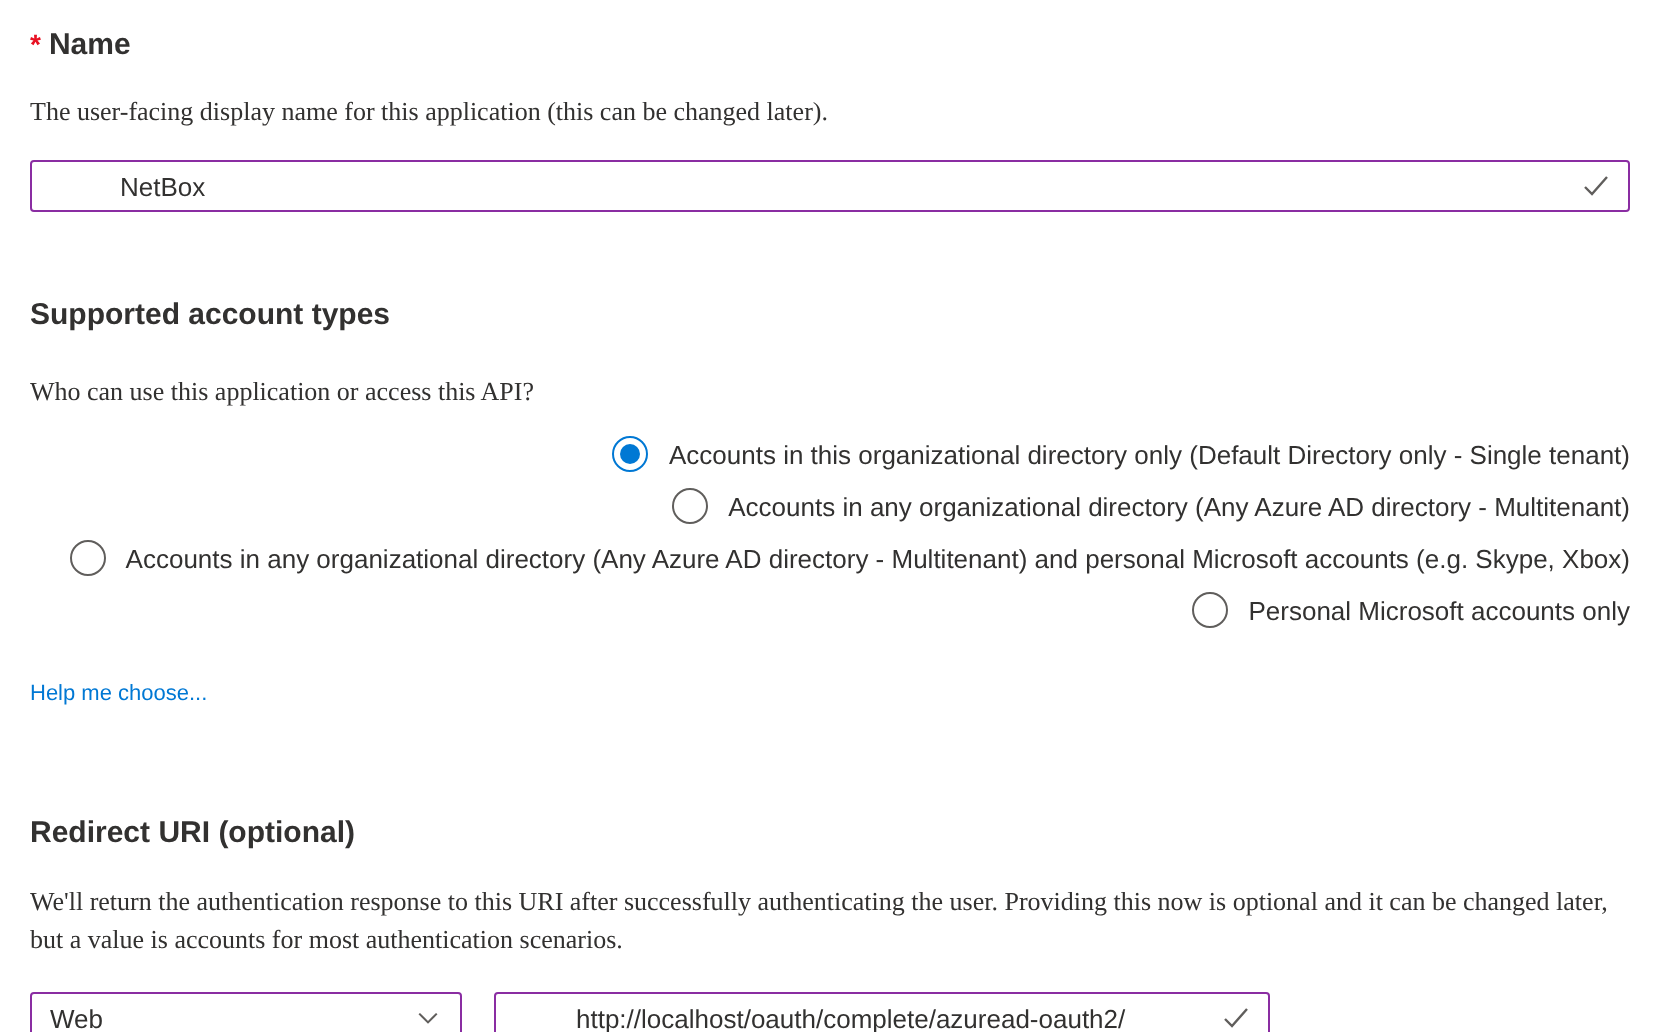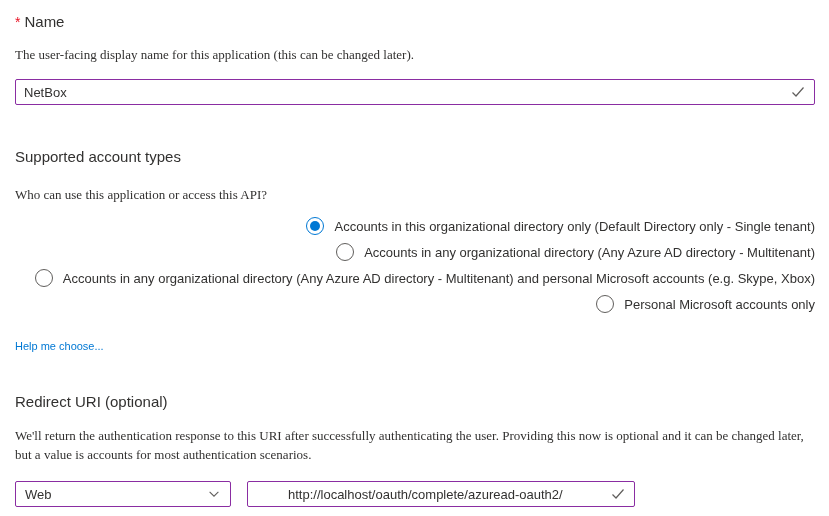--- a/index.html
+++ b/index.html
@@ -7,21 +7,21 @@
   body {
     font-family: "Liberation Sans", "DejaVu Sans", sans-serif;
     color: #323130;
     padding: 12px 14px 0 15px;
     overflow: hidden;
   }
   .section-heading {
     font-size: 15px;
     line-height: 20px;
     color: #323130;
-    font-weight: 400;
+    font-weight: 700;
   }
   .required-marker { color: #e81123; margin-right: 4px; font-size: 14px; }
   .desc-text {
     font-size: 13px;
     line-height: 19px;
     color: #323130;
     font-family: Liberation Serif, serif;
   }
   
   #name-heading { margin-top: 0; }
@@ -40,21 +40,21 @@
     outline: none;
     flex: 1;
     height: 100%;
     font-family: "Liberation Sans", "DejaVu Sans", sans-serif;
     font-size: 13px;
     color: #323130;
     padding: 0 8px;
     background: transparent;
   }
   .field-check { flex: 0 0 auto; margin-right: 8px; display: flex; align-items: center; }
-  #name-field { margin-top: 15px; width: 100%; }
+  #name-field { margin-top: 15px; width: 100%; padding-left: 36px; }
   
   #account-heading { margin-top: 42px; }
   #account-question { margin-top: 18px; }
   .radio-group { margin-top: 9px; }
   .radio-row {
     display: flex;
     align-items: center;
     height: 26px;
     cursor: pointer;
     justify-content: flex-end;
@@ -79,21 +79,21 @@
   .radio-label { font-size: 13px; margin-left: 10px; color: #323130; }
   #help-link {
     display: inline-block;
     margin-top: 23px;
     font-size: 11px;
     color: #0078d4;
     text-decoration: none;
     cursor: pointer;
   }
   
-  #redirect-heading { margin-top: 38px; }
+  #redirect-heading { margin-top: 52px; }
   #redirect-desc { margin-top: 14px; max-width: 800px; }
   .controls-row {
     margin-top: 17px;
     display: flex;
     gap: 16px;
     align-items: center;
   }
   .dropdown {
     width: 216px;
     height: 26px;

